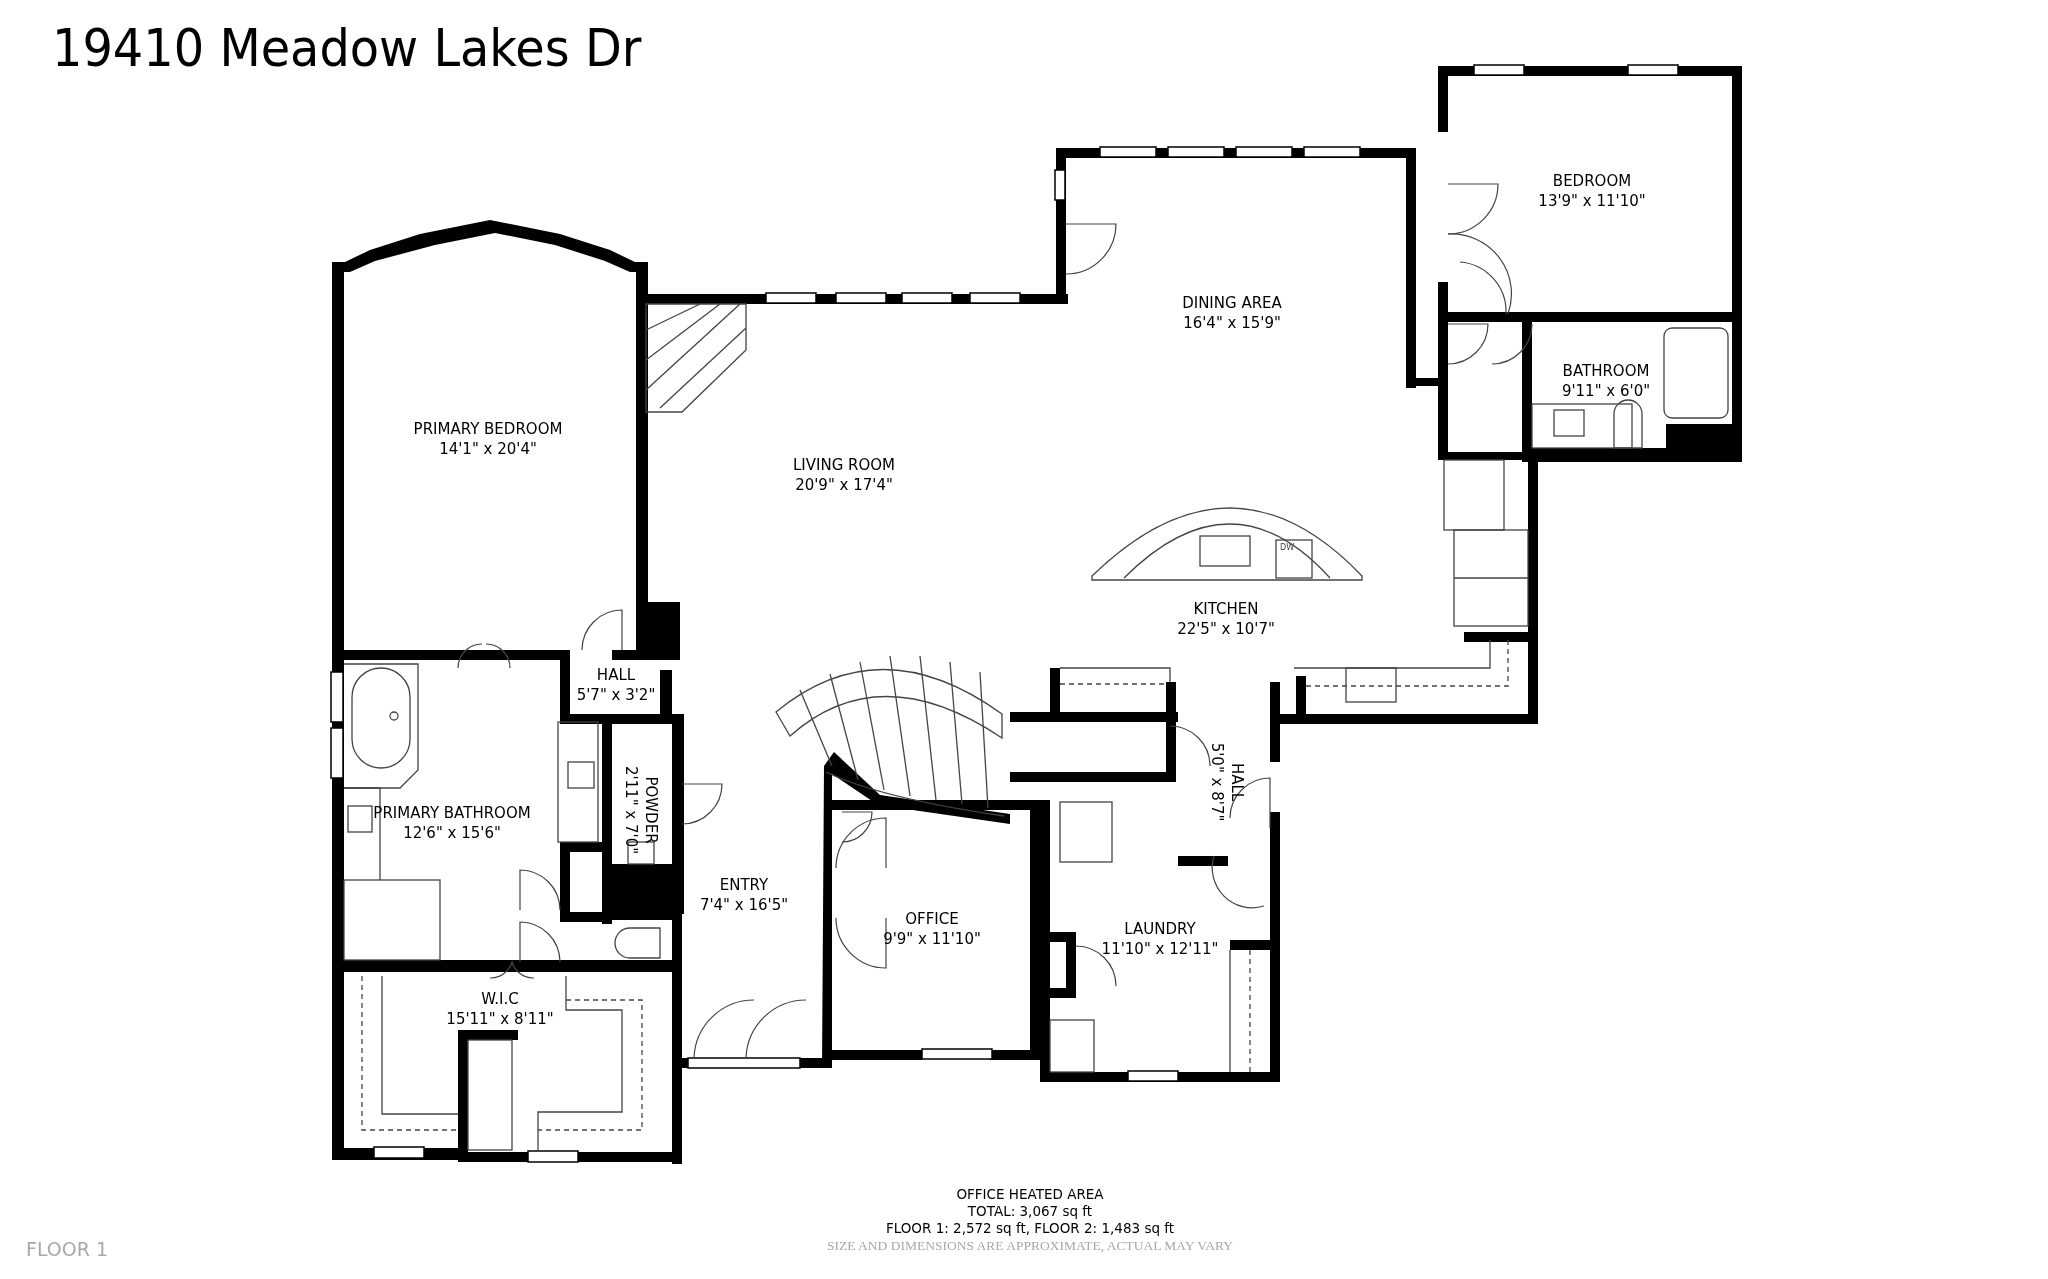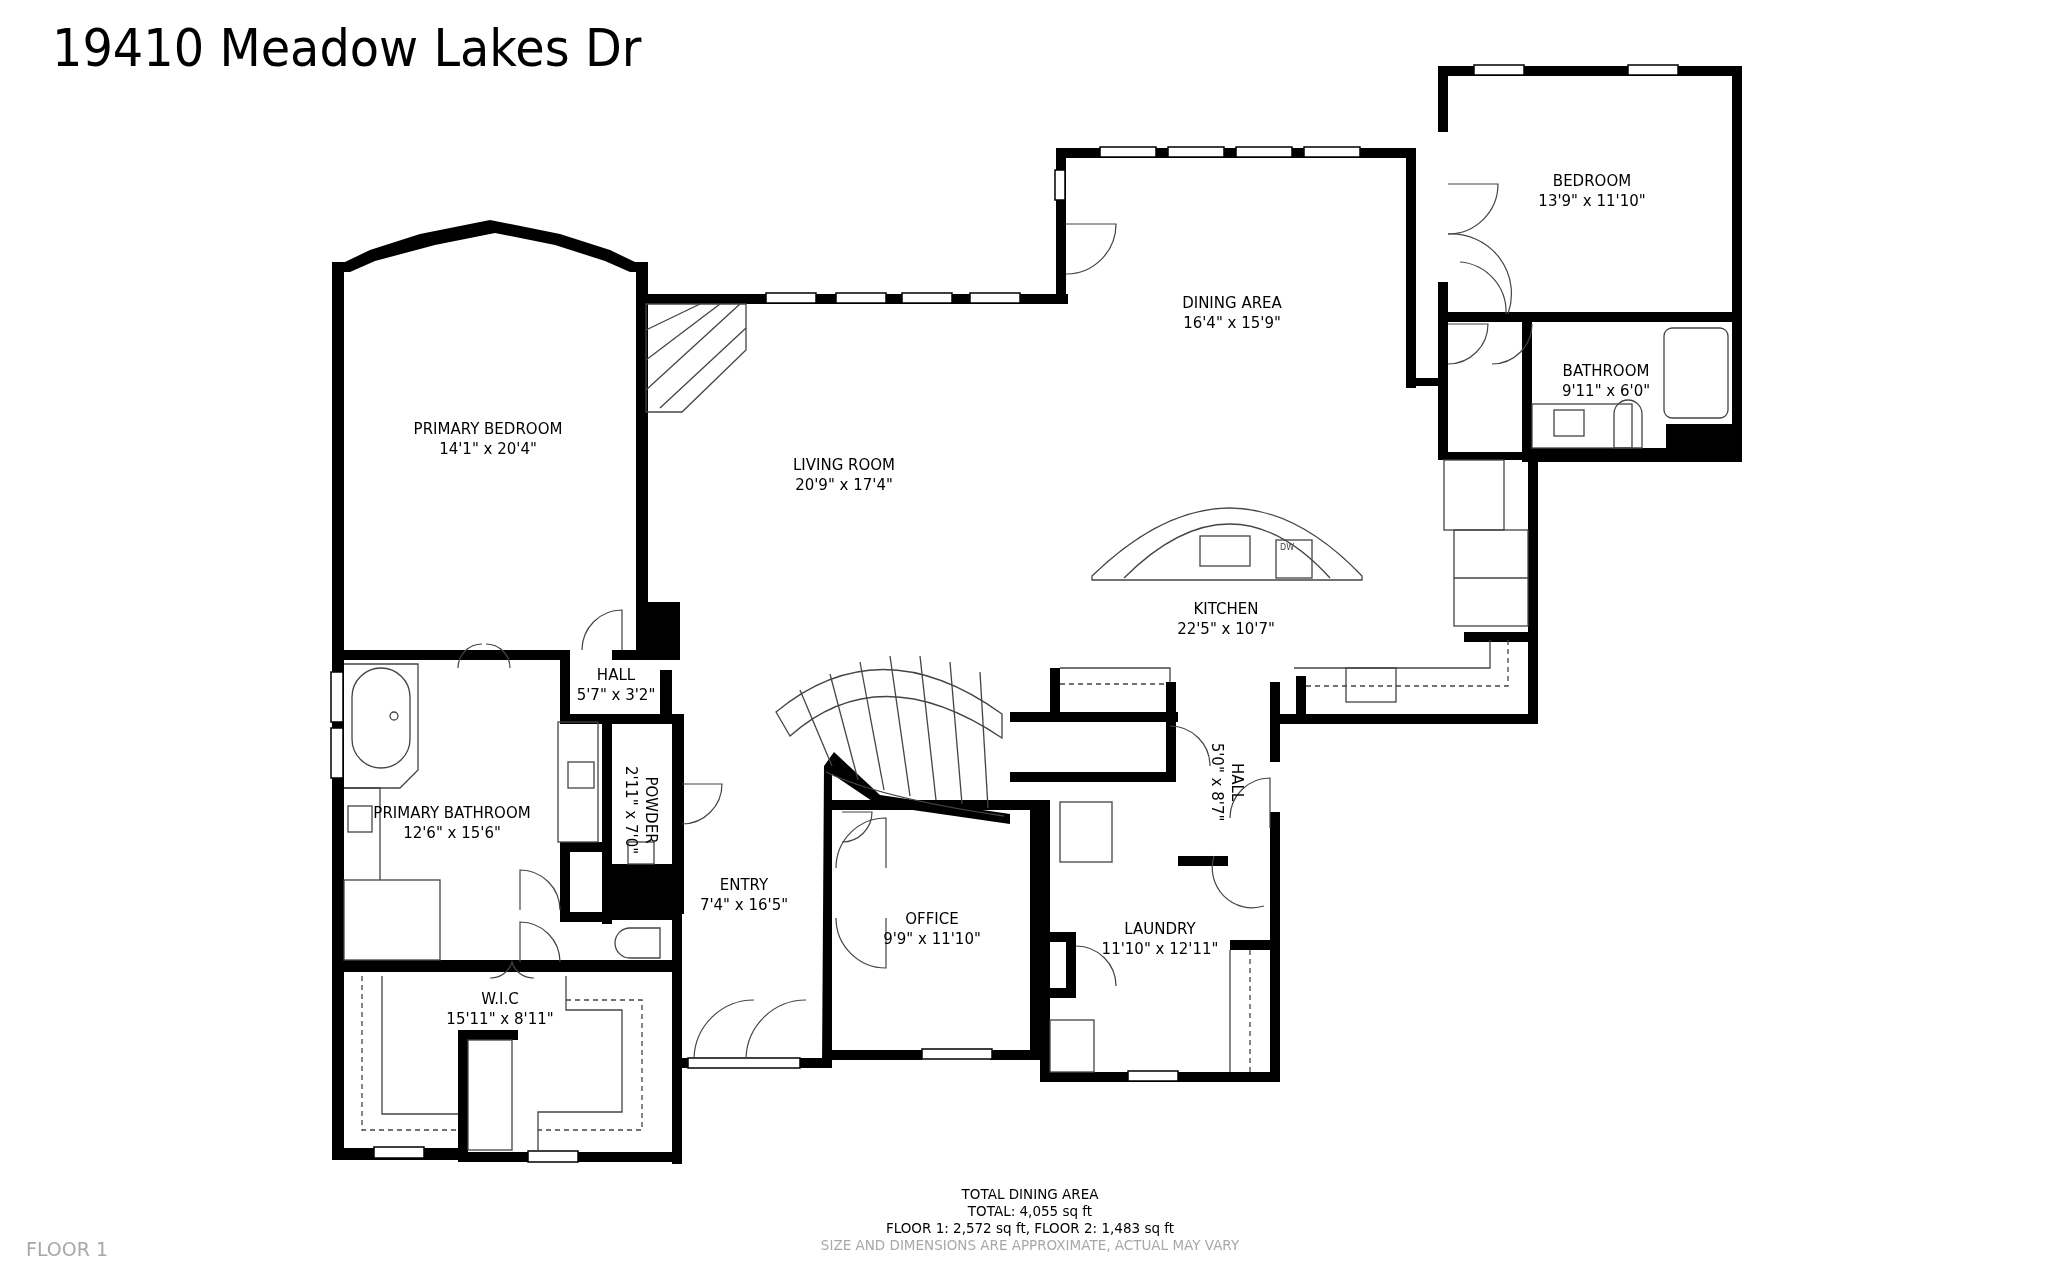--- a/index.html
+++ b/index.html
@@ -2,21 +2,21 @@
 <html><head>
 <meta charset="utf-8">
 <style>
   html, body { margin: 0; padding: 0; background: #ffffff; }
   body { width: 2048px; height: 1279px; position: relative; overflow: hidden;
          font-family: "DejaVu Sans", sans-serif; color: #000; }
   .title { position: absolute; left: 52px; top: 18px; font-size: 52px; font-weight: normal;
            font-family: "DejaVu Sans", sans-serif; letter-spacing: 0px; transform: scaleX(0.92); transform-origin: left top; }
   .floor-label { position: absolute; left: 26px; top: 1238px; font-size: 19px; color: #a8a8a8; }
   .summary { position: absolute; left: 780px; top: 1186px; width: 500px; text-align: center; font-size: 13.5px; line-height: 17px; }
-  .summary .disclaimer { color: #a8a8a8; }
+  .summary .disclaimer { color: #a8a8a8; font-family: Liberation Serif, serif; }
   svg.plan { position: absolute; left: 0; top: 0; }
   .room-label { font-family: "DejaVu Sans", sans-serif; font-size: 15px; fill: #000; text-anchor: middle; }
 </style>
 </head>
 <body>
 
 <div class="title">19410 Meadow Lakes Dr</div>
 
 <svg class="plan" width="2048" height="1279" viewBox="0 0 2048 1279">
   <g fill="#000" stroke="none">
@@ -268,17 +268,17 @@
     <g>
     <text class="room-label" x="500" y="1004">W.I.C</text>
     <text class="room-label" x="500" y="1024">15'11" x 8'11"</text>
       </g>
   </g>
 </svg>
 
 <div class="floor-label">FLOOR 1</div>
 
 <div class="summary">
-  <div>TOTAL DINING AREA</div>
-  <div>TOTAL: 4,055 sq ft</div>
+  <div>OFFICE HEATED AREA</div>
+  <div>TOTAL: 3,067 sq ft</div>
   <div>FLOOR 1: 2,572 sq ft, FLOOR 2: 1,483 sq ft</div>
   <div class="disclaimer">SIZE AND DIMENSIONS ARE APPROXIMATE, ACTUAL MAY VARY</div>
 </div>
 
 </body></html>

